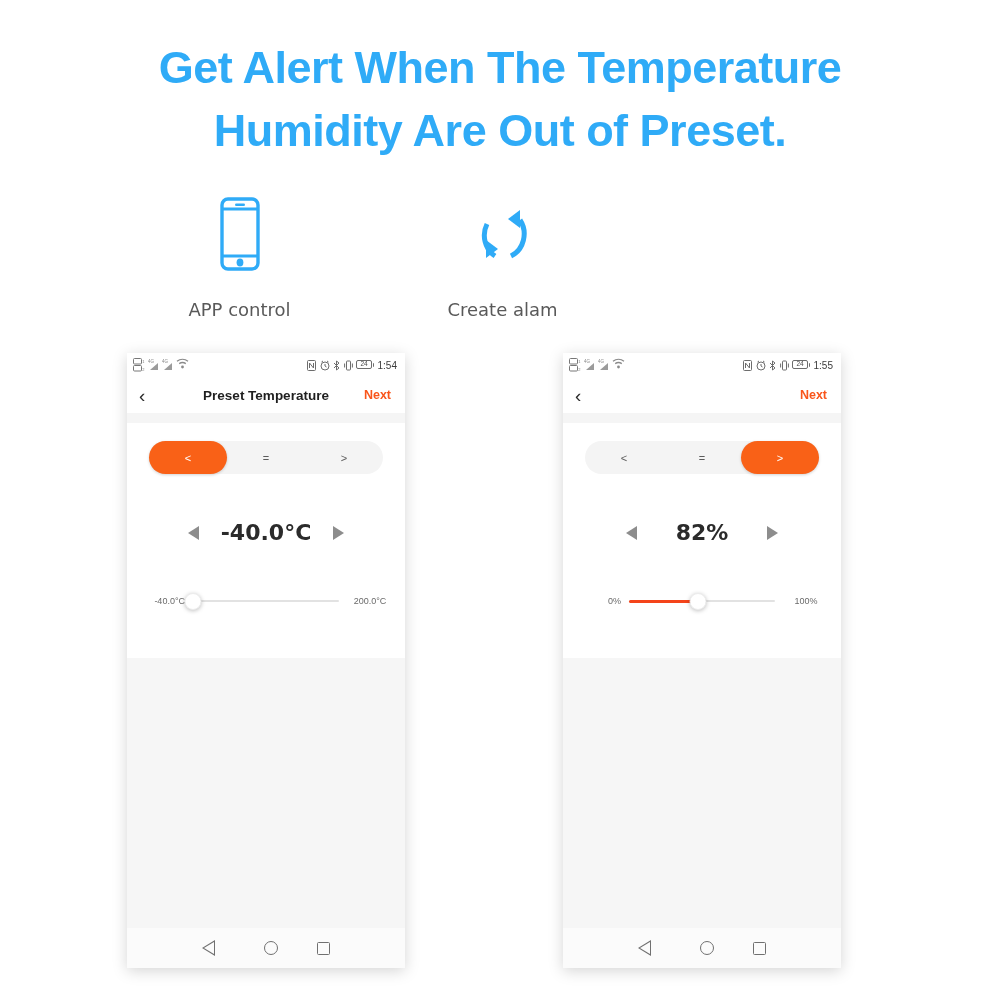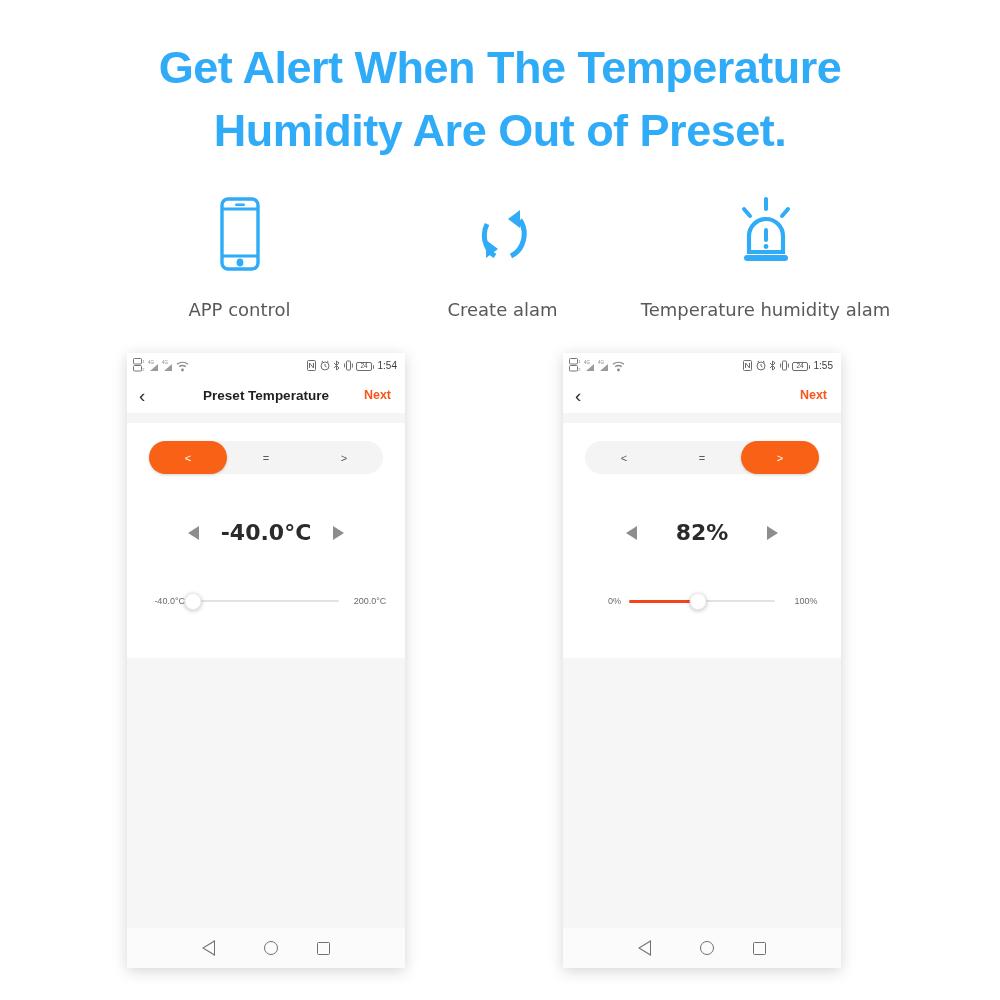--- a/index.html
+++ b/index.html
@@ -55,21 +55,21 @@
   .phone.left  { left: 127px; }
   .phone.right { left: 563px; }
 
   
   .statusbar {
     height: 24px;
     display: flex; align-items: center; justify-content: space-between;
     padding: 0 8px 0 6px;
     background: #ffffff;
   }
-  .sb-left, .sb-right { display: flex; align-items: flex-end; gap: 3px; }
+  .sb-left, .sb-right { display: flex; align-items: flex-start; gap: 3px; }
   .sb-right { gap: 3.5px; }
   .sb-time { font-size: 10px; color:#3b3b3b; margin-left:2px; font-family:"Liberation Sans",sans-serif; }
   .batt {
     display:inline-flex; align-items:center; justify-content:center;
     border:1px solid #6d6d6d; border-radius:2px;
     width:16px; height:9px; font-size:6.5px; color:#4a4a4a; line-height:1;
     position:relative;
   }
   .batt::after{
     content:""; position:absolute; right:-3px; top:2.5px;
@@ -233,34 +233,20 @@
         <svg width="72" height="72" viewBox="0 0 72 72">
           <path d="M53 22 A22 24 0 0 1 44 58" fill="none" stroke="#2FABF7" stroke-width="5" stroke-linecap="butt"></path>
           <path d="M28 58 A22 24 0 0 1 20 26" fill="none" stroke="#2FABF7" stroke-width="5" stroke-linecap="butt"></path>
           <polygon points="53,12 53,30 41,21" fill="#2FABF7"></polygon>
           <polygon points="19,60 19,42 31,51" fill="#2FABF7"></polygon>
         </svg>
       </div>
       <div class="feature-label">Create alam</div>
     </div>
 
-    <div class="feature">
-      <div class="feature-icon">
-        <svg width="70" height="76" viewBox="0 0 70 76">
-          <path d="M18 56 V40 a17 17 0 0 1 34 0 V56 Z" fill="none" stroke="#2FABF7" stroke-width="4.2"></path>
-          <rect x="13" y="59" width="44" height="6" rx="3" fill="#2FABF7"></rect>
-          <line x1="35" y1="34" x2="35" y2="44" stroke="#2FABF7" stroke-width="4" stroke-linecap="round"></line>
-          <circle cx="35" cy="50.5" r="2.4" fill="#2FABF7"></circle>
-          <line x1="35" y1="3" x2="35" y2="13" stroke="#2FABF7" stroke-width="4" stroke-linecap="round"></line>
-          <line x1="13" y1="13" x2="19" y2="20" stroke="#2FABF7" stroke-width="4" stroke-linecap="round"></line>
-          <line x1="57" y1="13" x2="51" y2="20" stroke="#2FABF7" stroke-width="4" stroke-linecap="round"></line>
-        </svg>
-      </div>
-      <div class="feature-label">Temperature humidity alam</div>
-    </div>
 
   </div>
 
   <div class="phone left">
     <div class="phone-inner">
 
       <div class="statusbar">
         <div class="sb-left">
           <svg width="12" height="14" viewBox="0 0 12 14">
             <rect x="0.5" y="0.5" width="8" height="5.5" rx="1" fill="none" stroke="#777" stroke-width="1"></rect>

